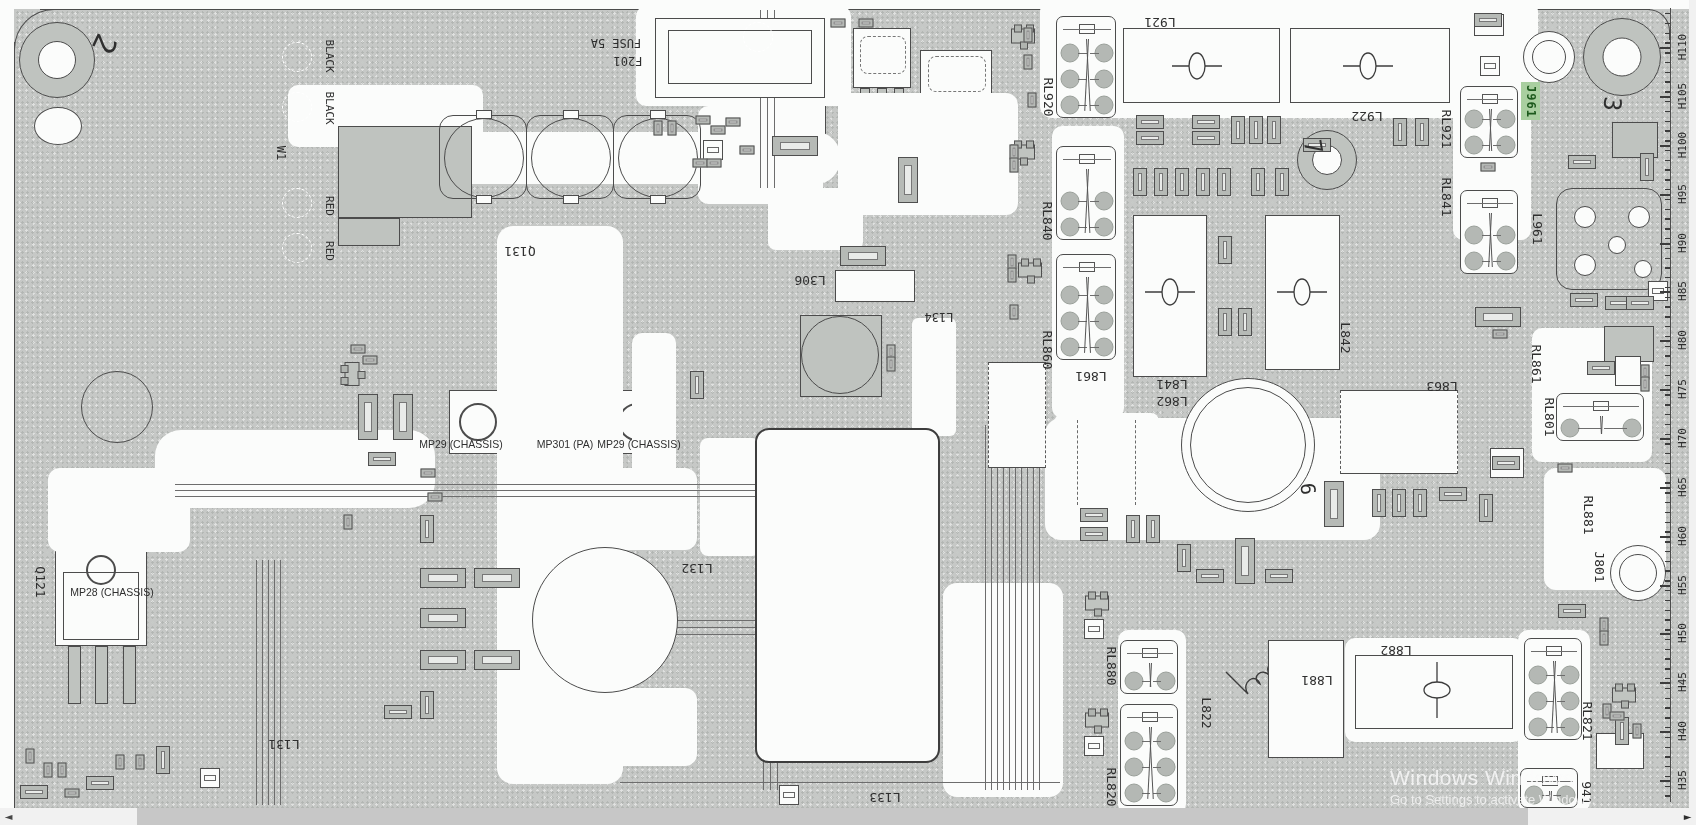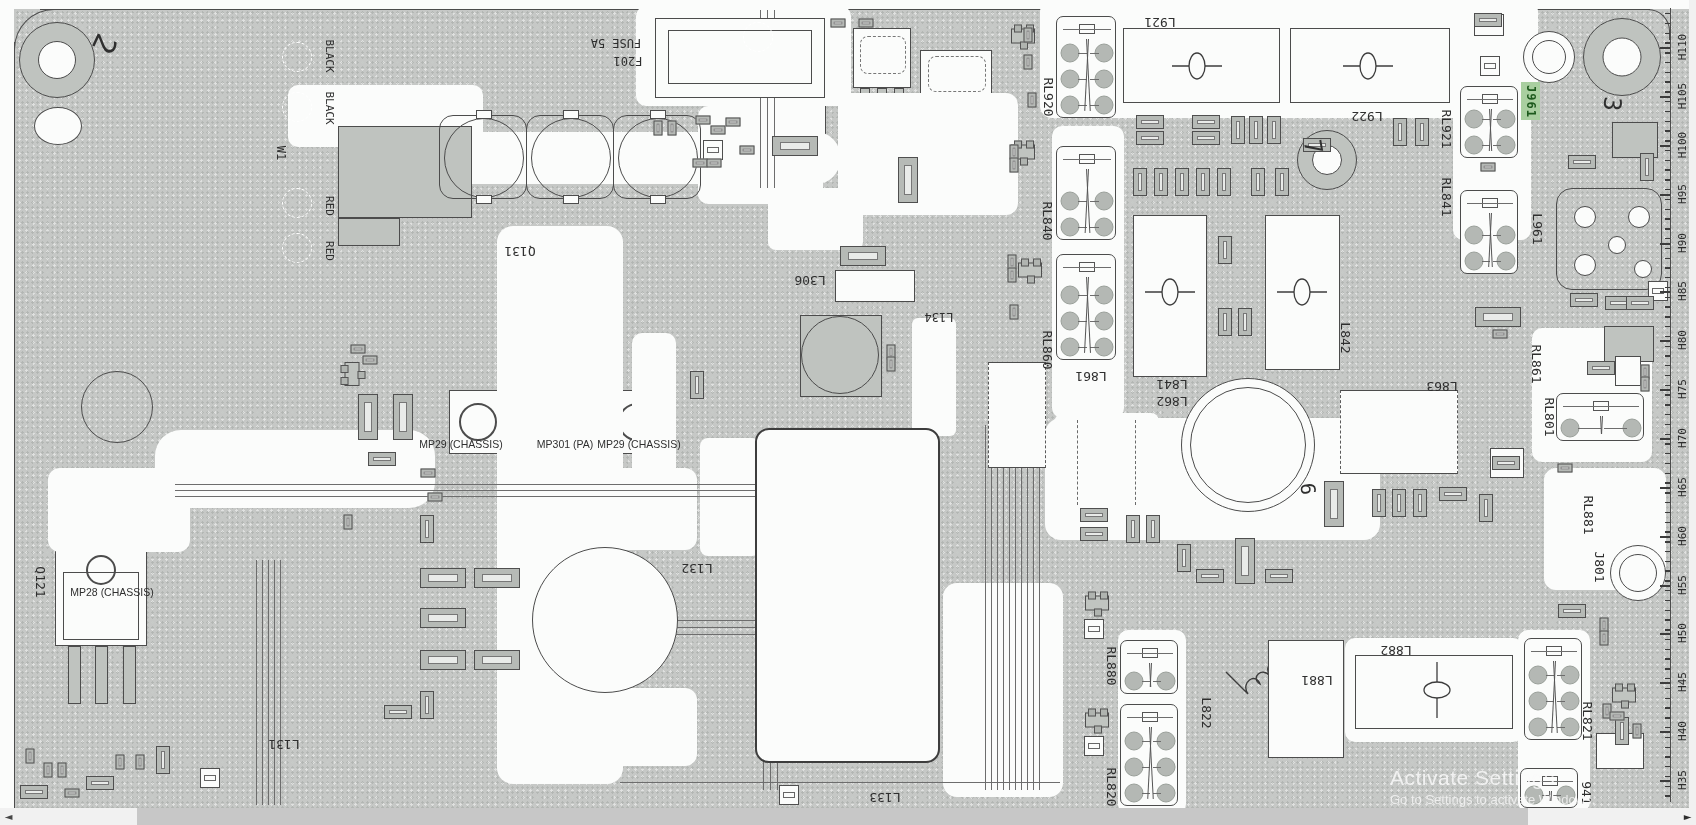--- a/index.html
+++ b/index.html
@@ -737,21 +737,21 @@
         <div class="tick" style="left: 1660px; top: 633px; width: 10px; height: 2px;"></div>
         <div class="rlbl" style="left: 1682px; top: 633px;">H50</div>
         <div class="tick" style="left: 1660px; top: 682px; width: 10px; height: 2px;"></div>
         <div class="rlbl" style="left: 1682px; top: 682px;">H45</div>
         <div class="tick" style="left: 1660px; top: 731px; width: 10px; height: 2px;"></div>
         <div class="rlbl" style="left: 1682px; top: 731px;">H40</div>
         <div class="tick" style="left: 1660px; top: 780px; width: 10px; height: 2px;"></div>
         <div class="rlbl" style="left: 1682px; top: 780px;">H35</div>
       </div>
 
-    <div class="wm1">Activate Settings</div>
+    <div class="wm1">Windows Windows</div>
     <div class="wm2">Go to Settings to activate Windows.</div>
   </div>
 
   <div id="vscroll"></div>
   <div id="hscroll">
     <div class="harrow" style="left:0;">◄</div>
     <div id="hthumb"></div>
     <div class="harrow" style="right:0;font-weight:bold;color:#2e2e2e;">►</div>
   </div>
 </div>

